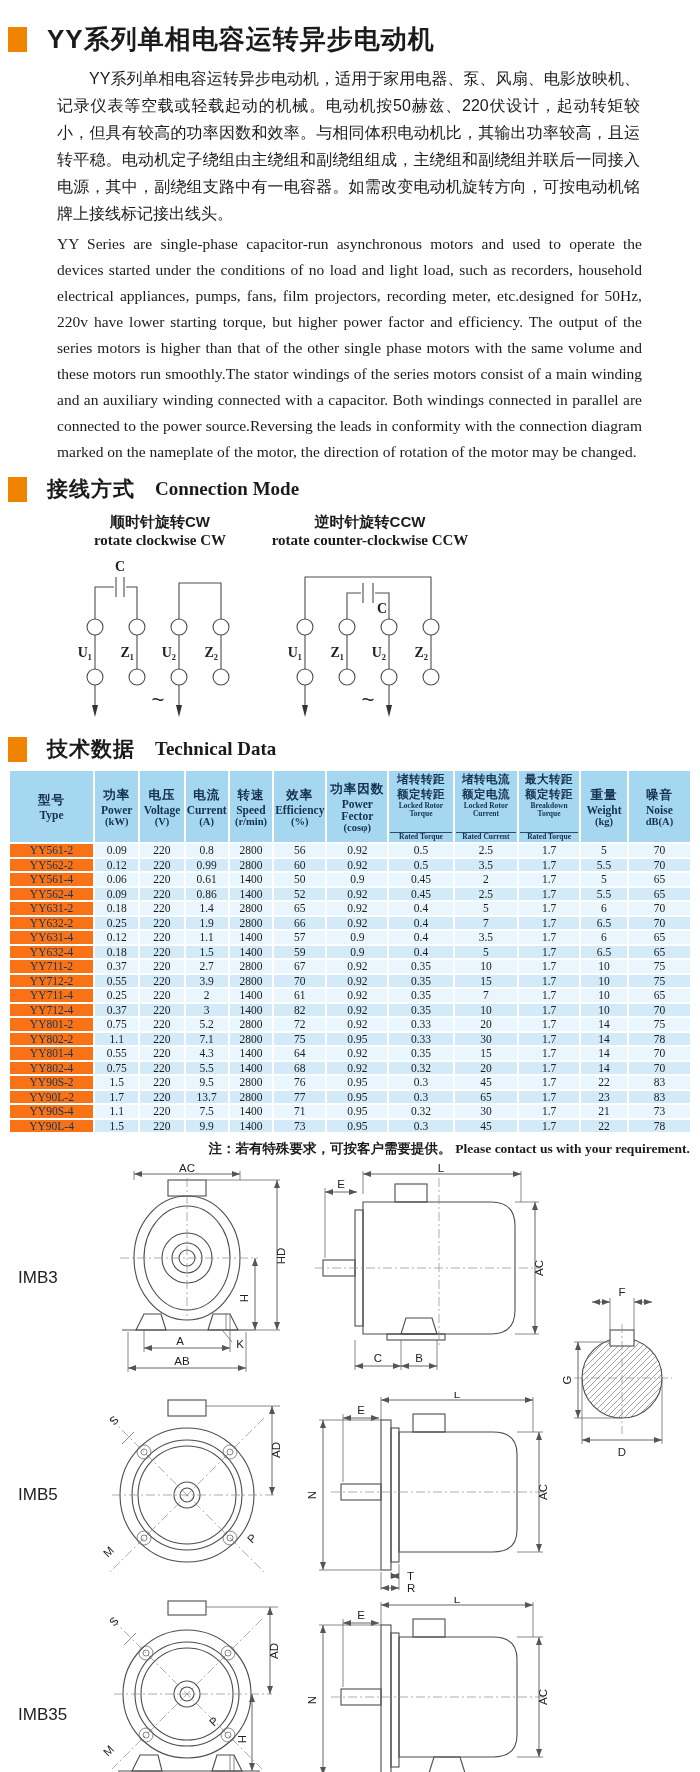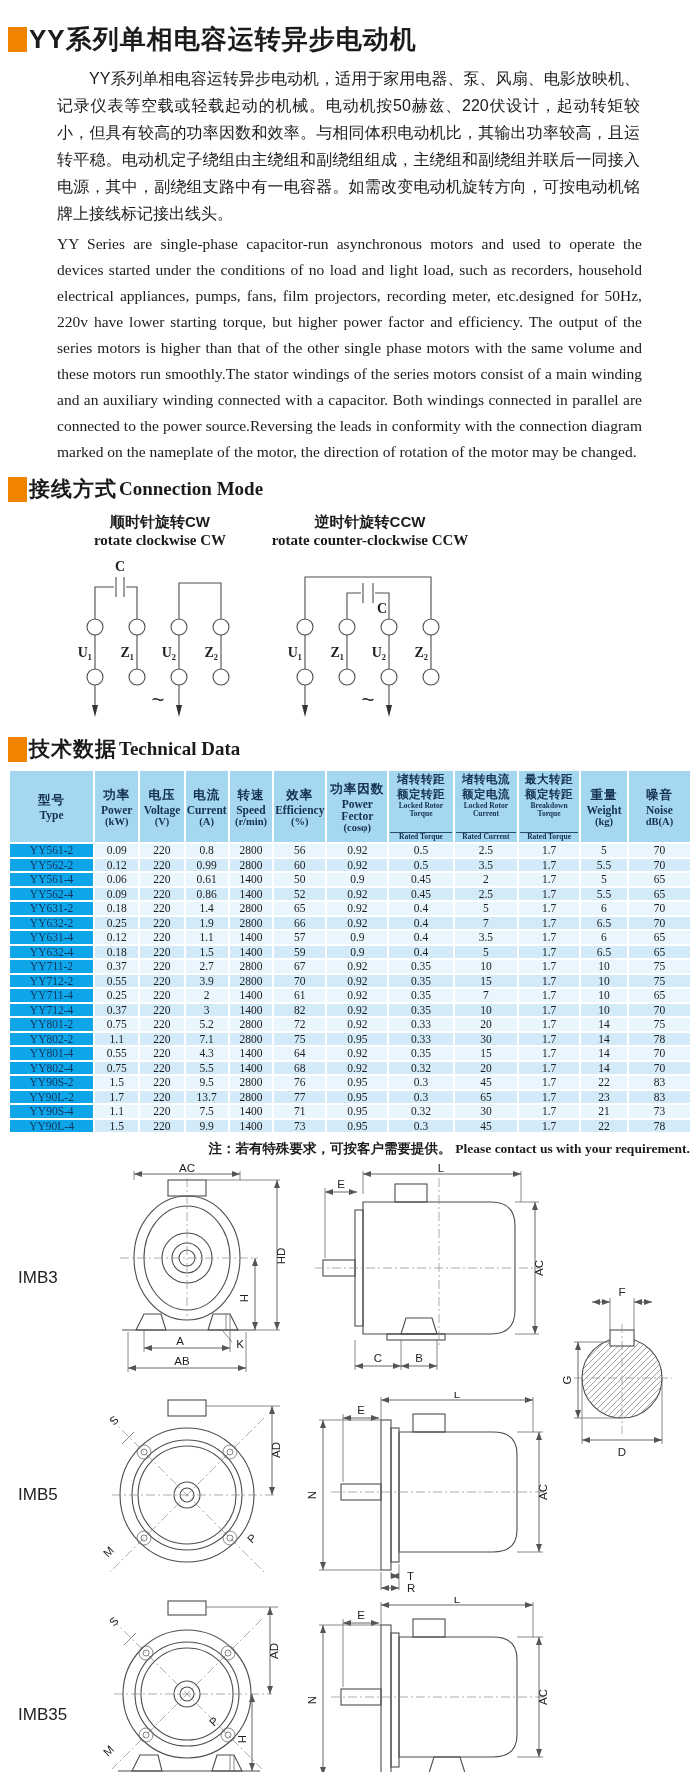--- a/index.html
+++ b/index.html
@@ -1,20 +1,20 @@
 <!DOCTYPE html>
 <html><head>
 <meta charset="utf-8">
 <style>
   html,body{margin:0;padding:0;background:#fff;}
   body{width:700px;font-family:"Liberation Sans",sans-serif;color:#1b1b1b;}
   .page{width:700px;position:relative;padding-top:12px;}
 
   
-  .sec{display:flex;align-items:center;gap:2px;margin:10px 0 6px 8px;}
+  .sec{display:flex;align-items:center;gap:20px;margin:10px 0 6px 8px;}
   .sq{width:19px;height:25px;background:#F08300;flex:0 0 auto;}
   h1.title{font-size:26px;font-weight:bold;margin:0;letter-spacing:1px;}
   .sec-cn{font-size:21px;font-weight:bold;letter-spacing:1px;}
   .sec-en{font-size:19px;font-weight:bold;font-family:"Liberation Serif",serif;}
 
   .para-cn{margin:8px 60px 4px 57px;font-size:16px;line-height:27px;text-align:justify;text-indent:2em;}
   .para-en{margin:2px 58px 8px 57px;font-size:15.5px;line-height:26px;text-align:justify;font-family:"Liberation Serif",serif;}
 
   
   .conn-wrap{display:flex;padding:4px 60px 0 55px;}
@@ -30,21 +30,21 @@
   .dim{stroke:#555;stroke-width:0.9;fill:none;marker-start:url(#arr);marker-end:url(#arr);}
   .dl{font-size:11.5px;fill:#222;}
 
   
   table{border-collapse:separate;border-spacing:2px;width:684px;margin:0 8px;}
   th{background:#A6D7F1;font-weight:bold;color:#14304f;padding:1px;}
   td{text-align:center;font-family:"Liberation Serif",serif;color:#1b1b1b;}
   
   #techtbl td{font-size:11.5px;height:12.5px;line-height:12.5px;padding:0 1px;background:#EAF6FD;}
   #techtbl tr.alt td{background:#D3EBF8;}
-  #techtbl td.first, #techtbl tr.alt td.first{background:#0ea5e9;color:#10365F;}
+  #techtbl td.first, #techtbl tr.alt td.first{background:#f97316;color:#10365F;}
   .hcn{font-size:12.5px;letter-spacing:1px;}
   .hen{font-size:11.5px;font-weight:bold;font-family:"Liberation Serif",serif;}
   .hun{font-size:10.5px;font-weight:bold;font-family:"Liberation Serif",serif;}
   .ft{font-size:11.5px;letter-spacing:0.5px;}
   .fb{font-size:11.5px;letter-spacing:0.5px;}
   .tinyA{font-size:7.5px;line-height:8px;font-family:"Liberation Serif",serif;border-bottom:1px solid #2a4a6a;display:inline-block;padding-bottom:14px;}
   .tinyB{font-size:7.5px;line-height:8px;font-family:"Liberation Serif",serif;display:block;}
   .note{margin:6px 10px 4px 0;text-align:right;font-size:13.5px;}
   .note .n-cn{font-weight:bold;}
   .note .n-en{font-family:"Liberation Serif",serif;font-weight:bold;}

